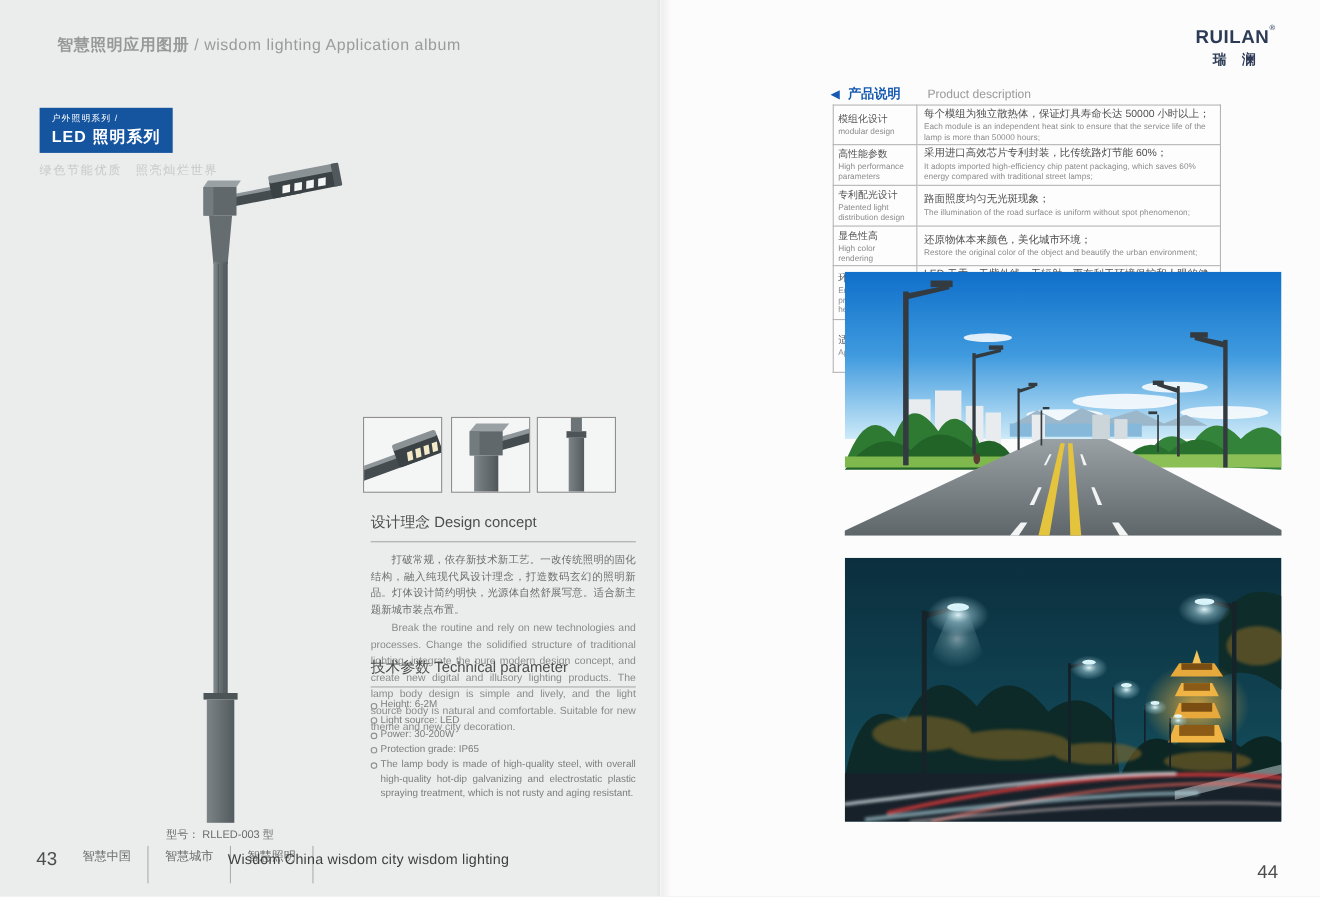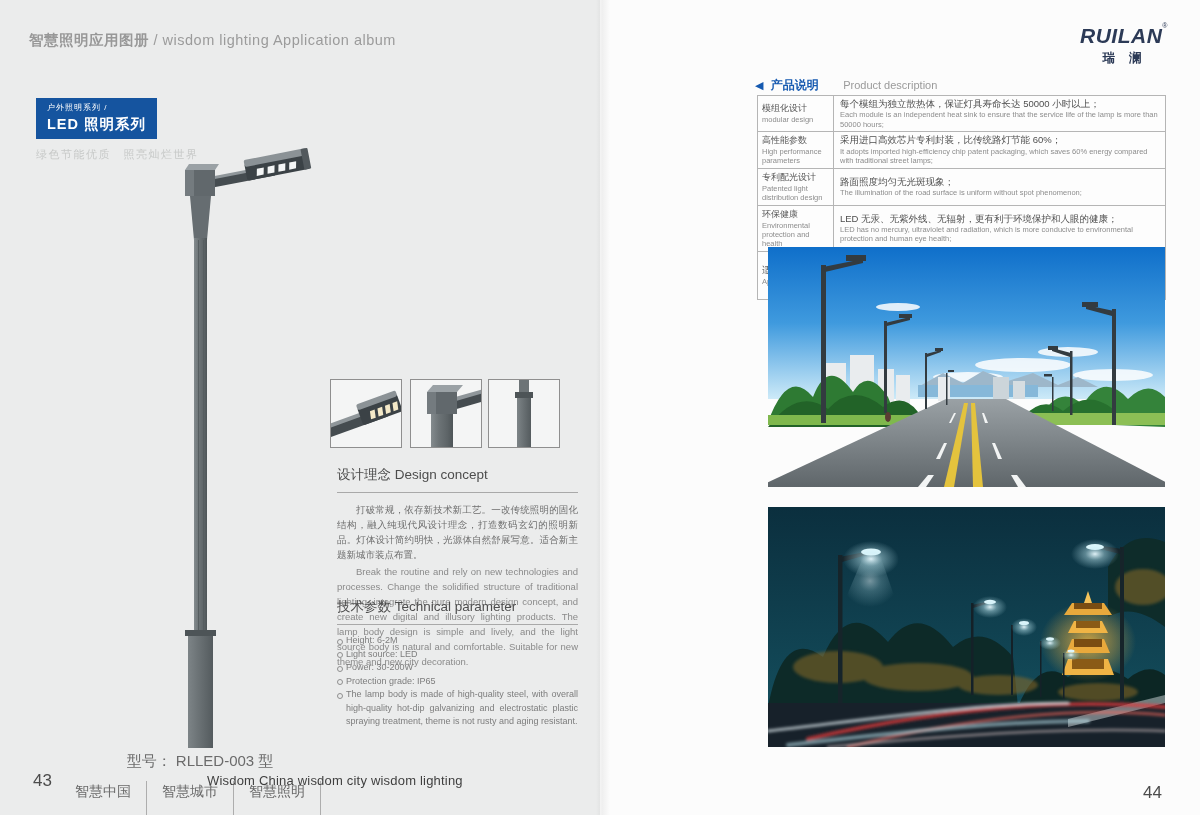--- a/index.html
+++ b/index.html
@@ -4,29 +4,29 @@
 <style>
   * { margin:0; padding:0; box-sizing:border-box; }
   html,body { width:1200px; height:815px; }
   body { font-family:"Liberation Sans","DejaVu Sans",sans-serif; background:#ebecec; }
   #spread { position:relative; width:1200px; height:815px; overflow:hidden; background:#ebecec; }
   #right-page-bg { position:absolute; left:600px; top:0; width:600px; height:815px; background:#fcfcfc; }
   #fold-shadow { position:absolute; left:596px; top:0; width:14px; height:815px;
     background:linear-gradient(to right, rgba(0,0,0,0) 0%, rgba(0,0,0,0.05) 45%, rgba(0,0,0,0) 100%); }
 
   
-  .header-title { position:absolute; left:29px; top:31px; font-size:14.5px; color:#9b9b9b; letter-spacing:0.5px; }
+  .header-title { position:absolute; left:52px; top:31px; font-size:14.5px; color:#9b9b9b; letter-spacing:0.5px; }
   .header-title .zh { font-weight:bold; color:#989898; }
   .series-badge { position:absolute; left:36px; top:98px; background:#15549f; color:#fff; padding:4px 11px 5px 11px; min-width:100px; }
   .series-badge .line1 { display:block; font-size:8px; letter-spacing:1px; margin-bottom:2px; }
   .series-badge .line2 { display:block; font-size:14.5px; font-weight:bold; letter-spacing:1px; }
   .tagline { position:absolute; left:36px; top:147px; font-size:11px; color:#c7c9c8; letter-spacing:1.5px; }
 
   .lamp-svg { position:absolute; left:130px; top:140px; }
-  .model-label { position:absolute; left:120px; top:752px; width:160px; text-align:center; font-size:15px; color:#6b6b6b; }
+  .model-label { position:absolute; left:120px; top:752px; width:160px; text-align:center; font-size:10px; color:#6b6b6b; }
 
   .thumb { position:absolute; top:379px; width:72px; height:69px; background:#f4f5f5; border:1px solid #8f8f8f; }
   #thumb-1 { left:330px; } #thumb-2 { left:410px; } #thumb-3 { left:488px; }
 
   .text-block { position:absolute; left:337px; width:241px; }
   #design-block { top:466px; }
   #tech-block { top:598px; }
   .block-title { font-size:13.5px; color:#4d4d4d; padding-bottom:8px; border-bottom:1px solid #a9a9a9; margin-bottom:9px; }
   .para { font-size:9.5px; line-height:1.58; text-align:justify; text-indent:2em; }
   .para.zh { color:#6e6e6e; }
@@ -34,36 +34,36 @@
   .spec-list { list-style:none; }
   .spec-list li { font-size:9px; color:#6e6e6e; line-height:1.5; position:relative; padding-left:9px; text-align:justify; }
   .spec-list li::before { content:""; position:absolute; left:0; top:4.5px; width:4px; height:4px; border:1px solid #8f8f8f; border-radius:50%; }
   .spec-list.en { margin-top:6px; }
   .spec-list.en li { color:#7d7d7d; }
 
   .footer-left { position:absolute; left:0; bottom:12px; height:36px; width:600px; }
   .page-num { position:absolute; font-size:17px; color:#4c4c4c; }
   #page-num-43 { left:33px; bottom:12px; }
   .footer-items { position:absolute; left:72px; bottom:0; height:34px; display:flex; }
-  .footer-item { font-size:14px; color:#6a6a6a; padding:2px 15px 0 15px; border-right:1px solid #adadad; height:34px;margin-top:12px; }
+  .footer-item { font-size:11px; color:#6a6a6a; padding:2px 15px 0 15px; border-right:1px solid #adadad; height:34px; }
   .footer-item:first-child { padding-left:3px; }
   .footer-en { position:absolute; left:207px; bottom:15px; font-size:13px; font-weight:normal; color:#3f3f3f; letter-spacing:0.2px; }
 
   
   .brand { position:absolute; left:1080px; top:24px; width:86px; text-align:center; color:#2c3a56; }
-  .brand .logo-en { font-size:21px; font-weight:bold; font-style:italic; letter-spacing:0.5px; }
+  .brand .logo-en { font-size:17px; font-weight:bold; letter-spacing:0.5px; }
   .brand .reg { font-size:7px; vertical-align:top; position:relative; top:-2px; }
   .brand .logo-zh { display:block; font-size:12.5px; font-weight:bold; letter-spacing:14px; margin-top:2px; padding-left:12px; }
 
   .pd-header { position:absolute; left:755px; top:77px; font-size:12px; }
   .pd-header .tri { color:#1559b0; font-size:11px; margin-right:4px; }
   .pd-header .zh { color:#1559b0; font-weight:bold; margin-right:21px; }
   .pd-header .en { color:#9a9a9a; font-size:11px; }
 
-  .pd-table { position:absolute; left:757px; top:95px; width:409px; border-collapse:collapse; table-layout:fixed; }
+  .pd-table { position:absolute; left:757px; top:95px; width:353px; border-collapse:collapse; table-layout:fixed; }
   .pd-table td { border:1px solid #b5b5b5; vertical-align:middle; padding:2px 6px; background:#fdfdfd; }
   .pd-table td.lab { width:76px; padding:2px 4px; }
   .lab .zh { display:block; font-size:9px; color:#555; }
   .lab .en { display:block; font-size:7.5px; color:#8d8d8d; line-height:1.25; }
   .des .zh { display:block; font-size:9.5px; color:#4f4f4f; line-height:1.3; }
   .des .en { display:block; font-size:7.5px; color:#8d8d8d; line-height:1.25; }
 
   .photo { position:absolute; left:768px; width:397px; height:240px; }
   #photo-day { top:247px; } #photo-night { top:507px; }
   #page-num-44 { left:1143px; bottom:12px; }
@@ -172,21 +172,21 @@
     <p class="para en">Break the routine and rely on new technologies and processes. Change the solidified structure of traditional lighting, integrate the pure modern design concept, and create new digital and illusory lighting products. The lamp body design is simple and lively, and the light source body is natural and comfortable. Suitable for new theme and new city decoration.</p>
   </div>
 
   <div class="text-block" id="tech-block">
     <div class="block-title">技术参数 Technical parameter</div>
     <ul class="spec-list en">
       <li>Height: 6-2M</li>
       <li>Light source: LED</li>
       <li>Power: 30-200W</li>
       <li>Protection grade: IP65</li>
-      <li>The lamp body is made of high-quality steel, with overall high-quality hot-dip galvanizing and electrostatic plastic spraying treatment, theme is not rusty and aging resistant.</li>
+      <li>The lamp body is made of high-quality steel, with overall high-quality hot-dip galvanizing and electrostatic plastic spraying treatment, which is not rusty and aging resistant.</li>
     </ul>
   </div>
 
   <div class="footer-left">
     <div class="page-num" id="page-num-43">43</div>
     <div class="footer-items">
       <span class="footer-item">智慧中国</span>
       <span class="footer-item">智慧城市</span>
       <span class="footer-item">智慧照明</span>
     </div>
@@ -227,20 +227,30 @@
           </td>
       </tr>
       <tr>
         <td class="lab">
             <span class="zh">专利配光设计</span>
             <span class="en">Patented light distribution design</span>
           </td>
         <td class="des">
             <span class="zh">路面照度均匀无光斑现象；</span>
             <span class="en">The illumination of the road surface is uniform without spot phenomenon;</span>
+          </td>
+      </tr>
+      <tr>
+        <td class="lab">
+            <span class="zh">显色性高</span>
+            <span class="en">High color rendering</span>
+          </td>
+        <td class="des">
+            <span class="zh">还原物体本来颜色，美化城市环境；</span>
+            <span class="en">Restore the original color of the object and beautify the urban environment;</span>
           </td>
       </tr>
       <tr>
         <td class="lab">
             <span class="zh">环保健康</span>
             <span class="en">Environmental protection and health</span>
           </td>
         <td class="des">
             <span class="zh">LED 无汞、无紫外线、无辐射，更有利于环境保护和人眼的健康；</span>
             <span class="en">LED has no mercury, ultraviolet and radiation, which is more conducive to environmental protection and human eye health;</span>

